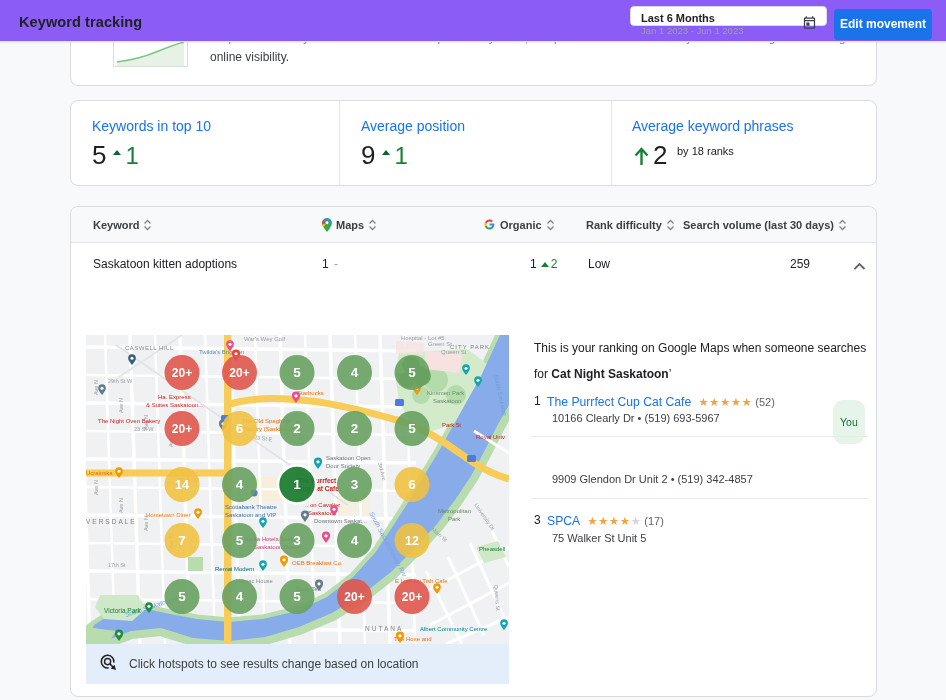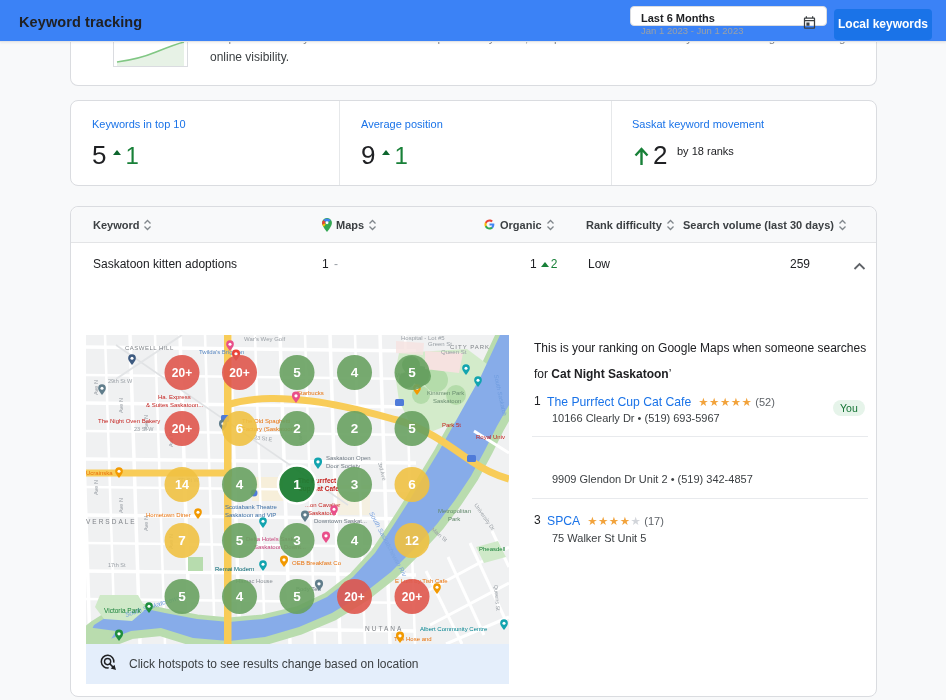--- a/index.html
+++ b/index.html
@@ -1,34 +1,34 @@
 <!DOCTYPE html>
 <html><head><meta charset="utf-8">
 <style>
 *{margin:0;padding:0;box-sizing:border-box}
 html,body{width:946px;height:700px;overflow:hidden;background:#f8f9fa;font-family:"Liberation Sans",sans-serif;-webkit-font-smoothing:antialiased}
 .abs{position:absolute}
 #page{position:relative;width:946px;height:700px}
-#topbar{position:absolute;left:0;top:0;width:946px;height:42px;background:#3b82f6;border-bottom:1px solid #e3e4e6;box-shadow:0 1px 2px rgba(60,64,67,.08);z-index:20}
+#topbar{position:absolute;left:0;top:0;width:946px;height:42px;background:#8b5cf6;border-bottom:1px solid #e3e4e6;box-shadow:0 1px 2px rgba(60,64,67,.08);z-index:20}
 #title{position:absolute;left:19px;top:14px;font-size:14.5px;font-weight:bold;color:#202124;letter-spacing:.1px}
 #datebox{position:absolute;left:630px;top:6px;width:197px;height:20px;background:#fff;border:1px solid #dadce0;border-radius:4px}
 #datebox .l1{position:absolute;left:10px;top:5px;font-size:11px;font-weight:bold;color:#202124}
 #datebox .l2{position:absolute;left:10px;top:18px;font-size:9.5px;color:#9aa0a6}
 #datebox .cal{position:absolute;right:9px;top:8px}
 #editbtn{position:absolute;left:834px;top:9px;width:98px;height:31px;background:#1a73e8;border-radius:4px;color:#fff;font-size:12px;font-weight:bold;text-align:center;line-height:31px}
 .card{position:absolute;background:#fff;border:1px solid #dadce0;border-radius:8px}
 #cutcard{left:70px;top:42px;width:807px;height:44px;border-top:none;border-radius:0 0 8px 8px;z-index:5}
 #cutcard .rem{position:absolute;left:139px;top:0;width:672px;height:3px;overflow:hidden}
 #cutcard .rem div{margin-top:-10px;font-size:11.5px;color:#80868b;white-space:nowrap}
 #thumb{position:absolute;left:42px;top:-7px;width:75px;height:32px;background:#fff;border:1px solid #dadce0;overflow:hidden}
 #cutcard .ov{position:absolute;left:139px;top:8px;font-size:12px;color:#3c4043}
 #stats{left:70px;top:100px;width:807px;height:86px}
 #stats .div1{position:absolute;left:268px;top:0;width:1px;height:84px;background:#e6e8ea}
 #stats .div2{position:absolute;left:540px;top:0;width:1px;height:84px;background:#e6e8ea}
-.slabel{position:absolute;font-size:11px;color:#1a73e8}
+.slabel{position:absolute;font-size:14px;color:#1a73e8}
 .bignum{font-size:26px;color:#202124;letter-spacing:0}
 .grnum{font-size:24px;color:#188038}
 .tri{display:inline-block;width:0;height:0;border-left:4.5px solid transparent;border-right:4.5px solid transparent;border-bottom:5.5px solid #0d652d;margin:0 4px 0 7px;vertical-align:9px}
 #table{left:70px;top:206px;width:807px;height:491px}
 #thead{position:absolute;left:0;top:0;width:805px;height:36px;background:#f8f9fa;border-bottom:1px solid #e3e4e6;border-radius:8px 8px 0 0}
 .hc{position:absolute;top:0;height:36px;line-height:36px;font-size:11px;font-weight:bold;color:#3c4043;white-space:nowrap}
 .rc{position:absolute;top:40px;height:35px;line-height:35px;font-size:12px;color:#202124;white-space:nowrap}
 .tri2{display:inline-block;width:0;height:0;border-left:4px solid transparent;border-right:4px solid transparent;border-bottom:5px solid #188038;margin:0 2px 1px 4px}
 #tabs{position:absolute;left:260px;top:82px;width:295px;height:29px}
 #tab1{position:absolute;left:0;top:0;width:144px;height:29px;background:#1a73e8;border-radius:4px 0 0 4px;color:#fff;font-size:12px;font-weight:bold;text-align:center;line-height:29px}
@@ -40,55 +40,55 @@
 #rpanel{position:absolute;left:463px;top:128px;width:340px}
 #rpanel .para{font-size:12px;color:#202124;line-height:26px}
 .item{position:absolute;left:0;font-size:12.2px}
 .inum{display:inline-block;width:13px;font-size:12px;color:#202124;vertical-align:1px}
 .ititle{color:#1a73e8;margin-right:7px}
 .st{color:#f2a33c;font-size:11.5px;letter-spacing:0.5px}
 .stg{color:#d2d5da;font-size:11.5px;letter-spacing:0.5px}
 .cnt{font-size:11px;color:#5f6368;margin-left:3px}
 .addr{position:absolute;left:18px;font-size:11px;color:#3c4043;white-space:nowrap}
 .idiv{position:absolute;left:-2px;width:336px;height:1px;background:#e8eaed}
-#youpill{position:absolute;left:299px;top:65px;background:#e6f4ea;color:#137333;font-size:10.5px;padding:2px 7px;border-radius:10px}
+#youpill{position:absolute;left:299px;top:65px;background:#e6f4ea;color:#137333;font-size:10.5px;padding:16px 7px;border-radius:10px}
 </style></head>
 <body>
 <div id="page">
   <div id="topbar">
     <div id="title">Keyword tracking</div>
     <div id="datebox">
         <div class="l1">Last 6 Months</div>
         <div class="l2">Jan 1 2023 - Jun 1 2023</div>
         <div class="cal"><svg width="15" height="15" viewBox="0 0 24 24">
             <path fill="#3c4043" d="M19 4h-1V2h-2v2H8V2H6v2H5c-1.11 0-2 .9-2 2v14c0 1.1.89 2 2 2h14c1.1 0 2-.9 2-2V6c0-1.1-.9-2-2-2zm0 16H5V10h14v10zM5 8V6h14v2H5zm2 4h5v5H7v-5z"></path>
           </svg></div>
       </div>
-    <div id="editbtn">Local keywords</div>
+    <div id="editbtn">Edit movement</div>
   </div>
 
   <div class="card" id="cutcard">
     <div class="rem">
         <div>keep track of how your business ranks for important keywords, and phrases over time so that you can see insights of which gets and grow your</div>
       </div>
     <div id="thumb"><svg width="73" height="30" viewBox="0 0 73 30">
           <path d="M3 26 C18 24 30 21 42 16 C52 12 62 8 70 6 L70 30 L3 30 Z" fill="#e7f2e6"></path>
           <path d="M3 26 C18 24 30 21 42 16 C52 12 62 8 70 6" fill="none" stroke="#81c784" stroke-width="1.6"></path>
         </svg></div>
     <div class="ov">online visibility.</div>
   </div>
 
   <div class="card" id="stats">
     <div class="div1"></div>
       <div class="div2"></div>
     <div class="slabel" style="left:21px;top:17px">Keywords in top 10</div>
     <div class="abs" style="left:21px;top:39px"><span class="bignum">5</span><span class="tri"></span><span class="grnum">1</span></div>
     <div class="slabel" style="left:290px;top:17px">Average position</div>
     <div class="abs" style="left:290px;top:39px"><span class="bignum">9</span><span class="tri"></span><span class="grnum">1</span></div>
-    <div class="slabel" style="left:561px;top:17px">Saskat keyword movement</div>
+    <div class="slabel" style="left:561px;top:17px">Average keyword phrases</div>
     <div class="abs" style="left:562px;top:44px"><svg width="17" height="22" viewBox="0 0 17 22" style="margin-right:3px">
           <path d="M8.5 20V4.5 M2.5 10.5 L8.5 4 L14.5 10.5" fill="none" stroke="#188038" stroke-width="2.4"></path>
         </svg></div>
     <div class="abs" style="left:582px;top:39px"><span class="bignum">2</span></div>
     <div class="abs" style="left:606px;top:44px;font-size:11px;color:#202124">by 18 ranks</div>
   </div>
 
   <div class="card" id="table">
     <div id="thead"></div>
     <div class="hc" style="left:22px">Keyword<svg width="9" height="12" viewBox="0 0 9 12" style="margin-left:4px;vertical-align:-2px">

